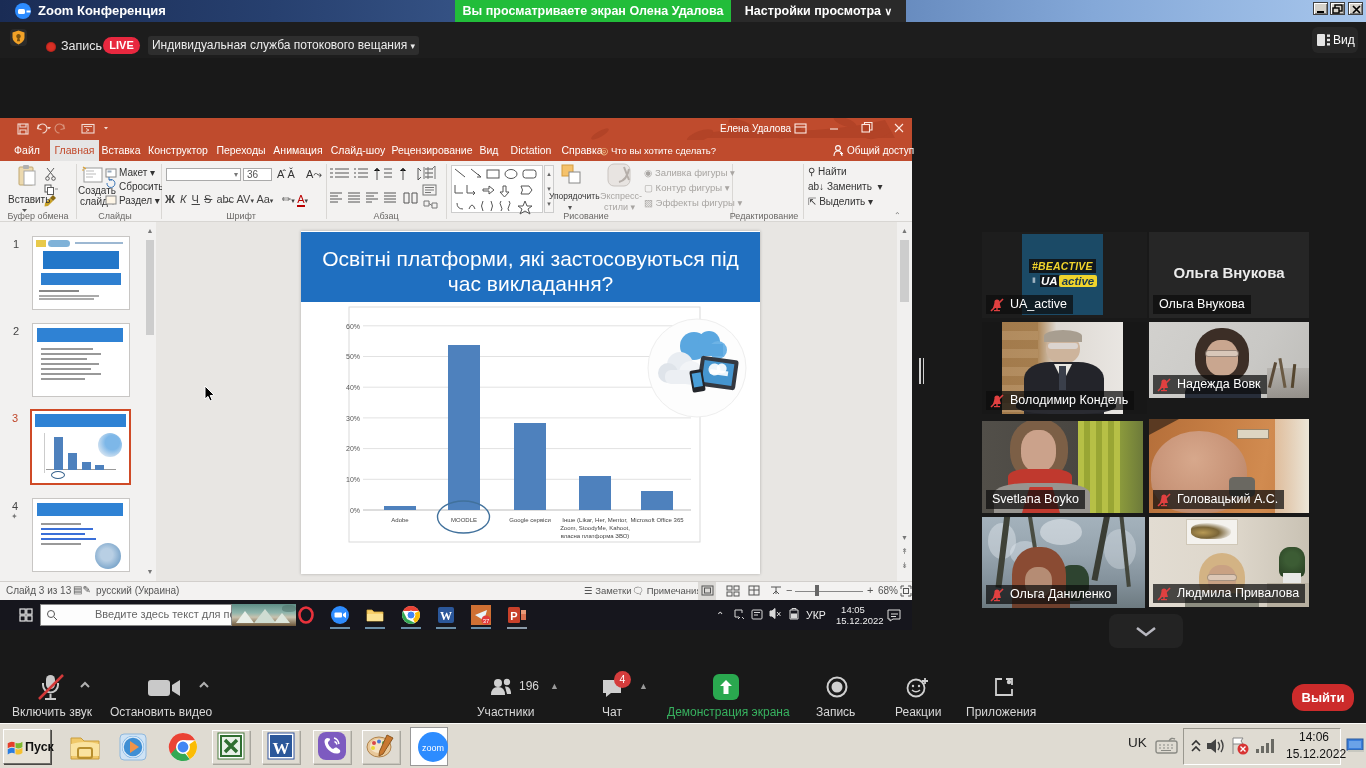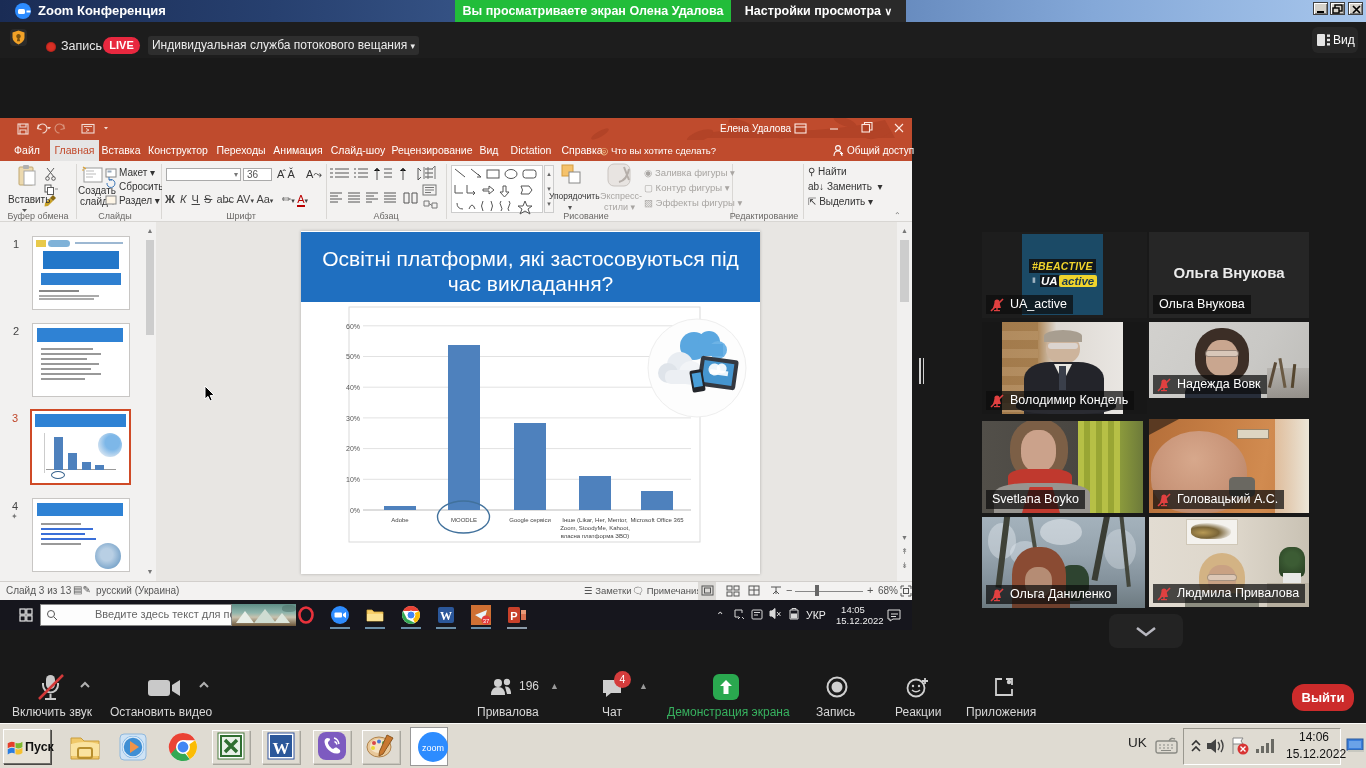--- a/index.html
+++ b/index.html
@@ -724,21 +724,21 @@
   <svg class="abs" width="26" height="22" viewBox="0 0 26 22" style="left:489px;top:677px;">
     <g fill="#cfcfcf">
         <circle cx="9" cy="6" r="4"></circle>
         <path d="M2 18 q0,-8 7,-8 q7,0 7,8 z"></path>
         <circle cx="18" cy="5" r="3.2"></circle>
         <path d="M16 9.5 q6,-0.5 6,7.5 l-4 0"></path>
       </g>
   </svg>
   <div class="ztool" style="left:519px;top:679px;">196</div>
   <div class="ztool" style="left:550px;top:681px;font-size:9px;color:#9a9a9a;">▲</div>
-  <div class="ztool" style="left:477px;top:705px;">Привалова</div>
+  <div class="ztool" style="left:477px;top:705px;">Участники</div>
   <svg class="abs" width="24" height="24" viewBox="0 0 24 24" style="left:600px;top:676px;">
     <path d="M3 4 h18 v13 h-10 l-5 4 v-4 h-3 z" fill="#cfcfcf"></path>
   </svg>
   <div class="abs" style="left:614px;top:671px;width:17px;height:17px;border-radius:50%;background:#d43c3c;color:#fff;font-size:10.5px;text-align:center;line-height:17px;">4</div>
   <div class="ztool" style="left:639px;top:681px;font-size:9px;color:#9a9a9a;">▲</div>
   <div class="ztool" style="left:602px;top:705px;">Чат</div>
   <div class="abs" style="left:713px;top:674px;width:26px;height:26px;border-radius:6px;background:#2aa84f;">
     <svg width="26" height="26" viewBox="0 0 26 26">
         <path d="M13 6 l6 6 h-3.5 v8 h-5 v-8 h-3.5 z" fill="#fff"></path>
       </svg>

